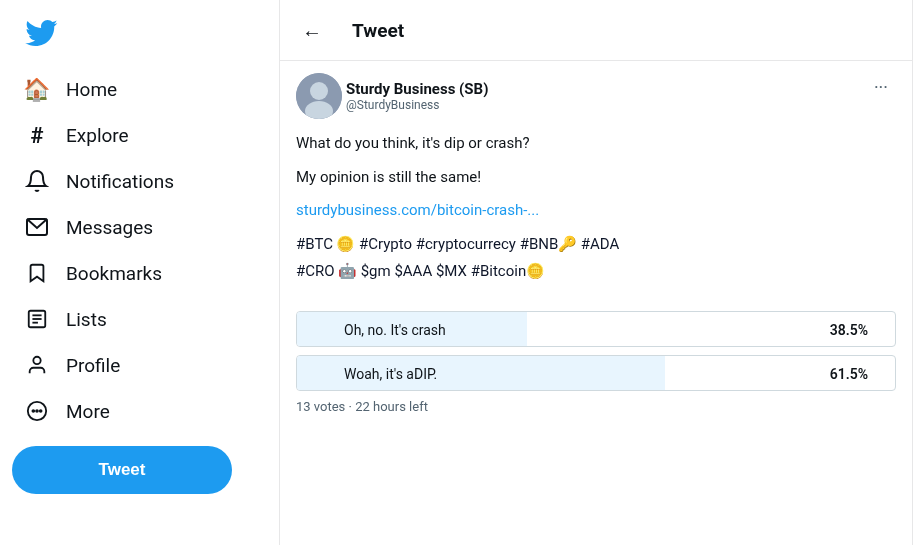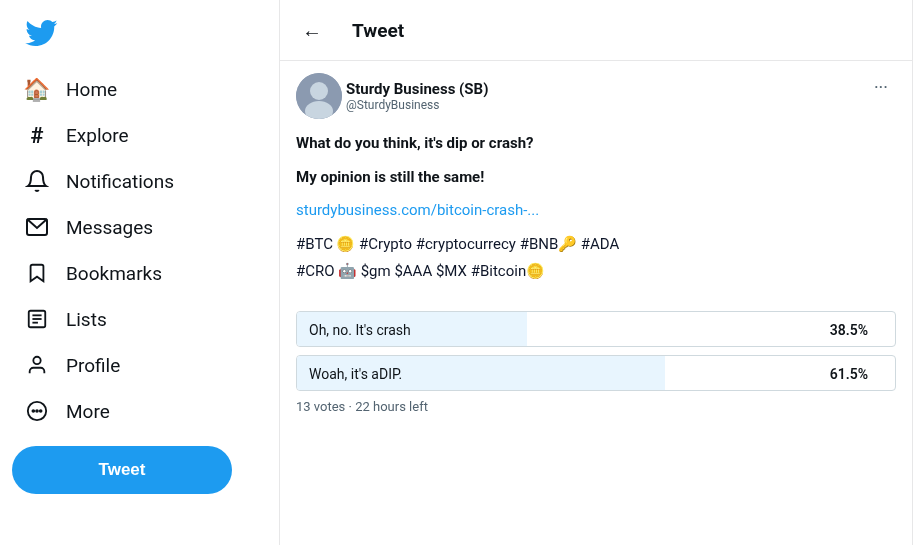--- a/index.html
+++ b/index.html
@@ -161,21 +161,20 @@
     }
 
     .tweet-body {
       font-size: 15px;
       line-height: 1.6;
       margin-bottom: 12px;
     }
 
     .tweet-body p {
       margin-bottom: 10px;
-      font-weight: bold;
     }
 
     .tweet-link {
       color: #1d9bf0;
       text-decoration: none;
       font-size: 15px;
       display: block;
       margin-bottom: 12px;
     }
 
@@ -191,20 +190,21 @@
       margin-bottom: 10px;
     }
 
     .poll-option {
       position: relative;
       margin-bottom: 8px;
       border: 1px solid #cfd9de;
       border-radius: 4px;
       overflow: hidden;
       height: 36px;
+      padding-left: 35px;
     }
 
     .poll-bar {
       position: absolute;
       top: 0;
       left: 0;
       height: 100%;
       background: #e8f5fe;
     }
 

